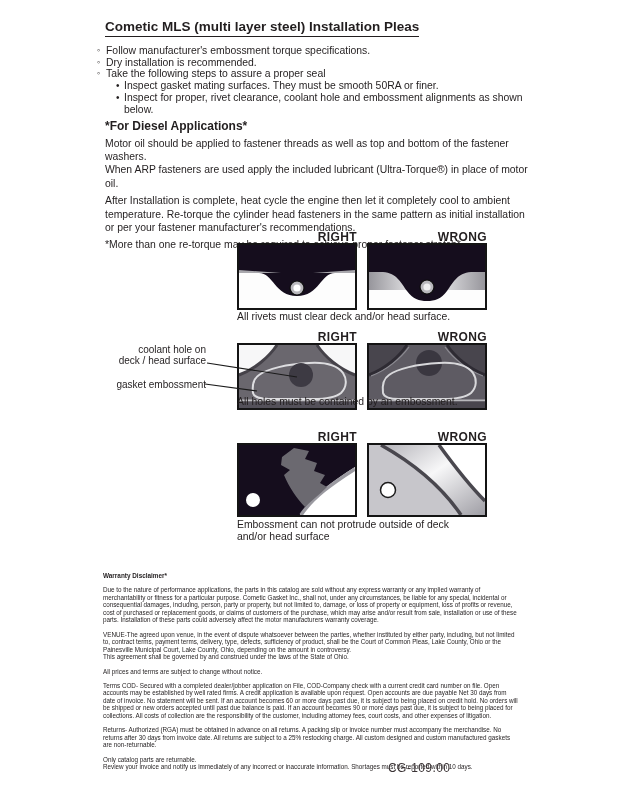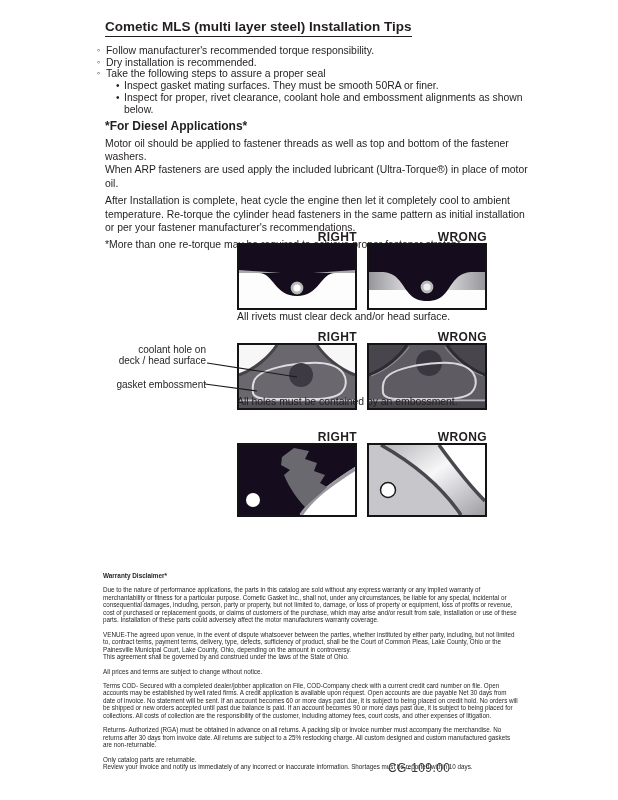--- a/index.html
+++ b/index.html
@@ -28,26 +28,26 @@
   .disclaimer{top:572px;left:103px;width:415px;font-size:6.3px;line-height:7.45px;}
   .disclaimer h3{font-size:6.4px;font-weight:bold;margin:0 0 7px 0;}
   .disclaimer p{margin:0 0 7px 0;white-space:pre-line;}
   .page-code{top:761px;left:388px;font-size:12px;letter-spacing:.4px;color:#3a3335;}
 </style>
 </head>
 <body>
 
 <div class="page">
 
-  <div class="abs title">Cometic MLS (multi layer steel) Installation Tips</div>
+  <div class="abs title">Cometic MLS (multi layer steel) Installation Pleas</div>
 
   <div class="abs bullets">
     <div class="b-row">
       <span class="b-marker">◦</span>
-      <span>Follow manufacturer's recommended torque responsibility.</span>
+      <span>Follow manufacturer's embossment torque specifications.</span>
     </div>
     <div class="b-row">
       <span class="b-marker">◦</span>
       <span>Dry installation is recommended.</span>
     </div>
     <div class="b-row">
       <span class="b-marker">◦</span>
       <span>Take the following steps to assure a proper seal</span>
     </div>
     <div class="b-row b-sub">
@@ -179,20 +179,22 @@
       <rect x="1" y="1" width="118" height="72" fill="#ffffff"></rect>
       <path d="M2,2 L14,2 C46,20 75,44 94,72 L2,72 Z" fill="#c7c6cb"></path>
       <path d="M14,2 L72,2 C88,24 104,44 118,58 L118,72 L94,72 C75,44 46,20 14,2 Z" fill="url(#g3)"></path>
       <path d="M14,2 C46,20 75,44 94,72" fill="none" stroke="#49474e" stroke-width="3.5"></path>
       <path d="M72,2 C88,24 104,44 118,58" fill="none" stroke="#49474e" stroke-width="3.5"></path>
       <circle cx="21" cy="47" r="7.5" fill="#ffffff" stroke="#1c1c1c" stroke-width="1.5"></circle>
       <rect x="1" y="1" width="118" height="72" fill="none" stroke="#141414" stroke-width="2"></rect>
     </svg>
   </div>
 
+  <div class="abs caption" style="left:237px;top:519px;width:230px;">Embossment can not protrude outside of deck
+and/or head surface</div>
 
   <div class="abs disclaimer">
     <h3>Warranty Disclaimer*</h3>
     <p>Due to the nature of performance applications, the parts in this catalog are sold without any express warranty or any implied warranty of merchantability or fitness for a particular purpose.  Cometic Gasket Inc., shall not, under any circumstances, be liable for any special, incidental or consequential damages, including, person, party or property, but not limited to, damage, or loss of property or equipment, loss of profits or revenue, cost of purchased or replacement goods, or claims of customers of the purchase, which may arise and/or result from sale, installation or use of these parts.  Installation of these parts could adversely affect the motor manufacturers warranty coverage.</p>
     <p>VENUE-The agreed upon venue, in the event of dispute whatsoever between the parties, whether instituted by either party, including, but not limited to, contract terms, payment terms, delivery, type, defects, sufficiency of product, shall be the Court of Common Pleas, Lake County, Ohio or the Painesville Municipal Court, Lake County, Ohio, depending on the amount in controversy.
 This agreement shall be governed by and construed under the laws of the State of Ohio.</p>
     <p>All prices and terms are subject to change without notice.</p>
     <p>Terms COD- Secured with a completed dealer/jobber application on File, COD-Company check with a current credit card number on file.  Open accounts may be established by well rated firms.  A credit application is available upon request.  Open accounts are due payable Net 30 days from date of invoice.  No statement will be sent.  If an account becomes 60 or more days past due, it is subject to being placed on credit hold.  No orders will be shipped or new orders accepted until past due balance is paid.  If an account becomes 90 or more days past due, it is subject to being placed for collections.  All costs of collection are the responsibility of the customer, including attorney fees, court costs, and other expenses of litigation.</p>
     <p>Returns- Authorized (RGA) must be obtained in advance on all returns.  A packing slip or invoice number must accompany the merchandise.  No returns after 30 days from invoice date.  All returns are subject to a 25% restocking charge.  All custom designed and custom manufactured gaskets are non-returnable.</p>
     <p>Only catalog parts are returnable.

